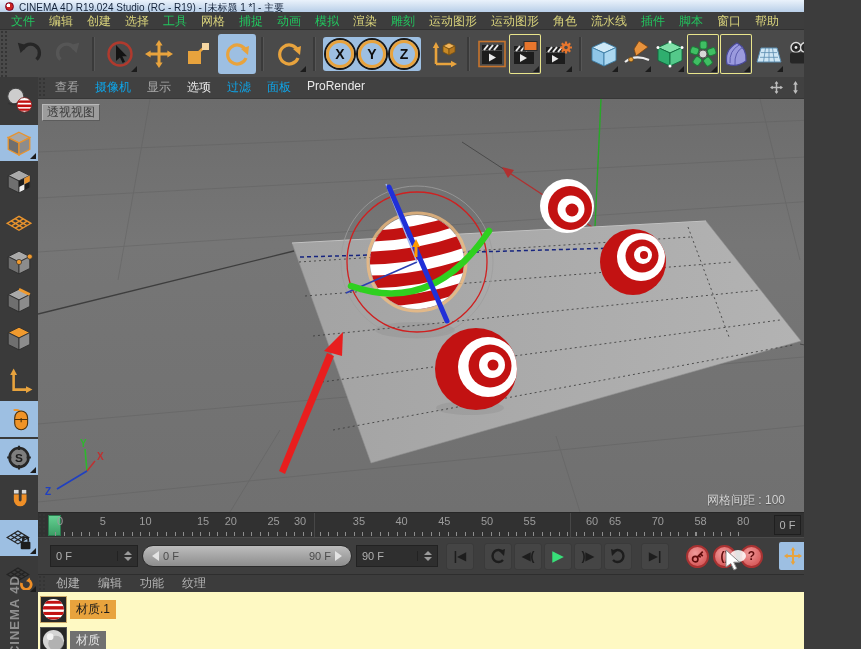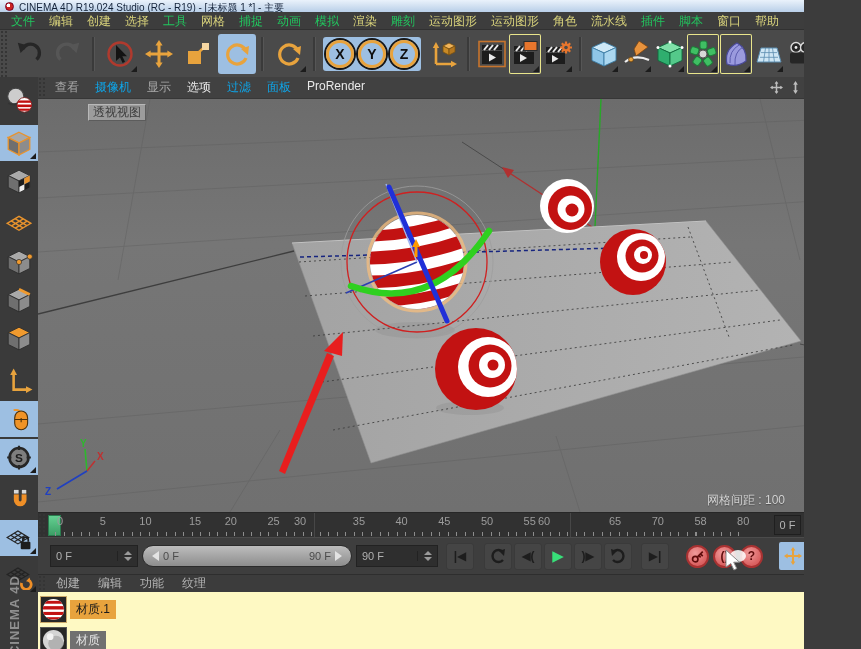--- a/index.html
+++ b/index.html
@@ -50,21 +50,21 @@
     letter-spacing:1px; writing-mode:vertical-rl; transform:rotate(180deg); white-space:nowrap; }
 
   
   .viewport { position:absolute; left:38px; top:77px; right:0; height:435px; background:#747474; }
   .vpmenu { height:22px; background:#414141; border-bottom:1px solid #373737; display:flex; align-items:center; }
   .vpmenu .vmi { font-size:12px; padding:0 8px; white-space:nowrap; cursor:default; }
   .vpmenu .tone-normal { color:#a8a8a8; } .vpmenu .tone-dim { color:#0ea5e9; } .vpmenu .tone-bright { color:#e8e8e8; }
   .vpnav { margin-left:auto; display:flex; gap:6px; padding-right:2px; }
   .vpcanvas { position:absolute; top:22px; left:0; right:0; bottom:0; overflow:hidden; }
   .vplabel { position:absolute; top:5px; left:4px; font-size:12px; line-height:15px; color:#3d3d3d;
-    background:#9c9c9c; border:1px solid #b8b8b8; border-right-color:#5c5c5c; border-bottom-color:#5c5c5c; padding:0 4px;margin-left:46px; }
+    background:#9c9c9c; border:1px solid #b8b8b8; border-right-color:#5c5c5c; border-bottom-color:#5c5c5c; padding:0 4px; }
   .gridinfo { position:absolute; right:19px; bottom:3px; font-size:12px; color:#d2d2d2; text-shadow:0 1px 1px #4e4e4e; }
 
   
   .timeline { position:absolute; left:38px; top:512px; right:0; height:25px; background:#313131;
     border-top:1px solid #272727; display:flex; }
   .ruler { flex:1; position:relative; overflow:hidden; }
   .tick { position:absolute; top:2px; transform:translateX(-50%); font-size:11px; color:#9c9c9c; }
   .secline { position:absolute; top:0; bottom:0; width:1px; background:#474747; }
   .minorticks { position:absolute; bottom:1px; left:8px; right:30px; height:4px;
     background:repeating-linear-gradient(90deg,#8d8d8d 0 1px,transparent 1px 8.54px); }
@@ -637,32 +637,32 @@
   </div>
 
   <div class="timeline">
     <div class="grip"></div>
     <div class="ruler">
       <div class="playhead"></div>
       <div class="minorticks"></div>
     <span class="tick" style="left: 13px;">0</span>
         <span class="tick" style="left: 55.7px;">5</span>
         <span class="tick" style="left: 98.4px;">10</span>
-        <span class="tick" style="left: 148px;">15</span>
+        <span class="tick" style="left: 156px;">15</span>
         <span class="tick" style="left: 183.8px;">20</span>
         <span class="tick" style="left: 226.5px;">25</span>
         <div class="secline" style="left: 267.2px;"></div>
         <span class="tick" style="left: 253px;">30</span>
         <span class="tick" style="left: 311.9px;">35</span>
         <span class="tick" style="left: 354.6px;">40</span>
         <span class="tick" style="left: 397.3px;">45</span>
         <span class="tick" style="left: 440px;">50</span>
         <span class="tick" style="left: 482.7px;">55</span>
         <div class="secline" style="left: 523.4px;"></div>
-        <span class="tick" style="left: 497px;">60</span>
+        <span class="tick" style="left: 545px;">60</span>
         <span class="tick" style="left: 568.1px;">65</span>
         <span class="tick" style="left: 610.8px;">70</span>
         <span class="tick" style="left: 653.5px;">58</span>
         <span class="tick" style="left: 696.2px;">80</span>
         <span class="tick" style="left: 738.9px;">85</span>
         <div class="secline" style="left: 779.6px;"></div>
         <span class="tick" style="left: 781.6px;">90</span>
       </div>
     <div class="framebox">0 F</div>
   </div>

